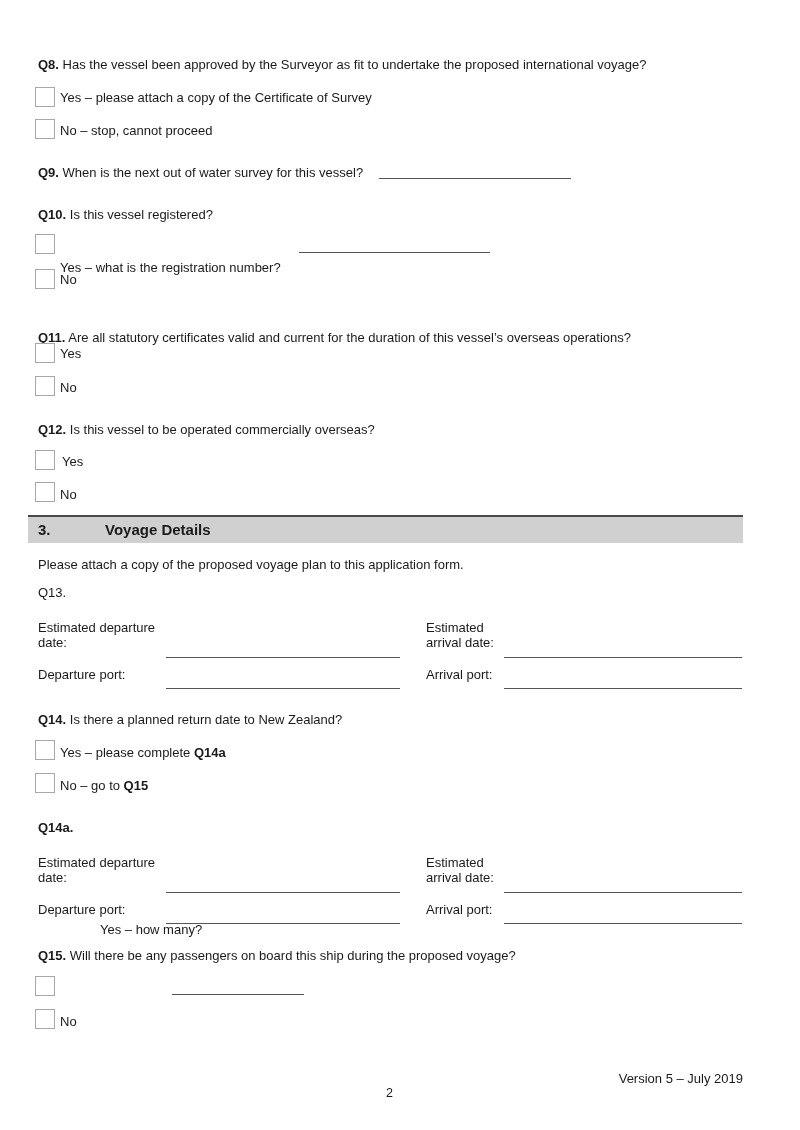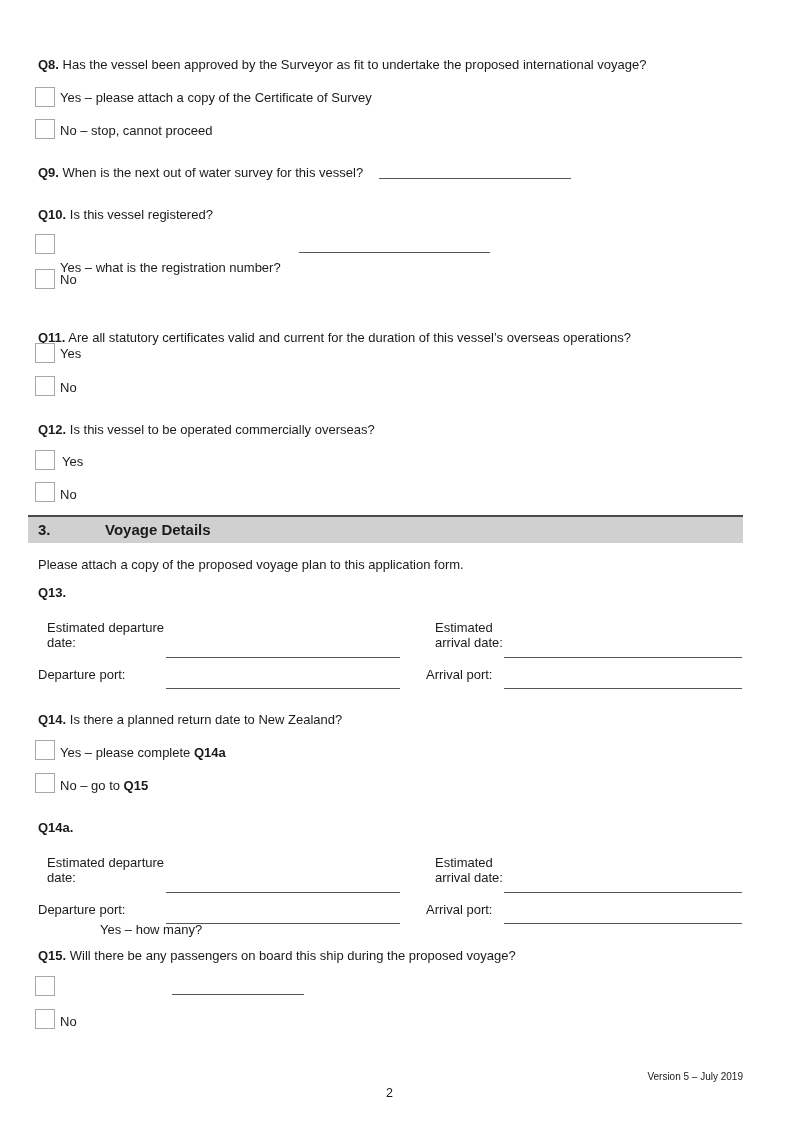--- a/index.html
+++ b/index.html
@@ -16,21 +16,21 @@
     cursor: pointer;
   }
   .opt { left: 60px; }
   .line { position: absolute; height: 0; border-top: 1px solid #555; }
   .section-bar {
     position: absolute; left: 28px; top: 515px; width: 715px; height: 28px;
     background: #d0d0d0; border-top: 2px solid #4a4a4a; box-sizing: border-box;
   }
   .section-num { position: absolute; left: 10px; top: 4px; font-weight: bold; font-size: 15px; }
   .section-title { position: absolute; left: 77px; top: 4px; font-weight: bold; font-size: 15px; }
-  .lbl { line-height: 15px; margin-left: 9px; }
+  .lbl { line-height: 15px; }
 </style>
 </head>
 <body>
 
 <div class="abs q" style="top:57px;">
   <b>Q8.</b><span> Has the vessel been approved by the Surveyor as fit to undertake the proposed international voyage?</span>
 </div>
 <div class="cb" style="top:87px;"></div>
 <div class="abs opt" style="top:90px;">Yes – please attach a copy of the Certificate of Survey</div>
 <div class="cb" style="top:119px;"></div>
@@ -65,21 +65,21 @@
 <div class="abs" style="left:62px; top:454px;">Yes</div>
 <div class="cb" style="top:482px;"></div>
 <div class="abs opt" style="top:487px;">No</div>
 
 <div class="section-bar">
   <span class="section-num">3.</span>
   <span class="section-title">Voyage Details</span>
 </div>
 <div class="abs q" style="top:557px;">Please attach a copy of the proposed voyage plan to this application form.</div>
 
-<div class="abs q" style="top:585px; font-weight:bold;">Q13.</div>
+<div class="abs q" style="top:585px; font-weight:normal;">Q13.</div>
 <div class="abs q lbl" style="top:620px;">
   <div>Estimated departure</div>
   <div>date:</div>
 </div>
 <div class="line" style="left:166px; top:657px; width:234px;"></div>
 <div class="abs lbl" style="left:426px; top:620px;">
   <div>Estimated</div>
   <div>arrival date:</div>
 </div>
 <div class="line" style="left:504px; top:657px; width:238px;"></div>
@@ -118,14 +118,14 @@
 
 <div class="abs q" style="top:948px;">
   <b>Q15.</b><span> Will there be any passengers on board this ship during the proposed voyage?</span>
 </div>
 <div class="cb" style="top:976px;"></div>
 <div class="abs opt" style="top:922px;margin-left:40px;">Yes – how many?</div>
 <div class="line" style="left:172px; top:994px; width:132px;"></div>
 <div class="cb" style="top:1009px;"></div>
 <div class="abs opt" style="top:1014px;">No</div>
 
-<div class="abs" style="right:57px; top:1071px; font-size:10px;">Version 5 – July 2019</div>
+<div class="abs" style="right:57px; top:1071px; font-size:13px;">Version 5 – July 2019</div>
 <div class="abs" style="left:386px; top:1086px; font-size:12.5px;">2</div>
 
 </body></html>

